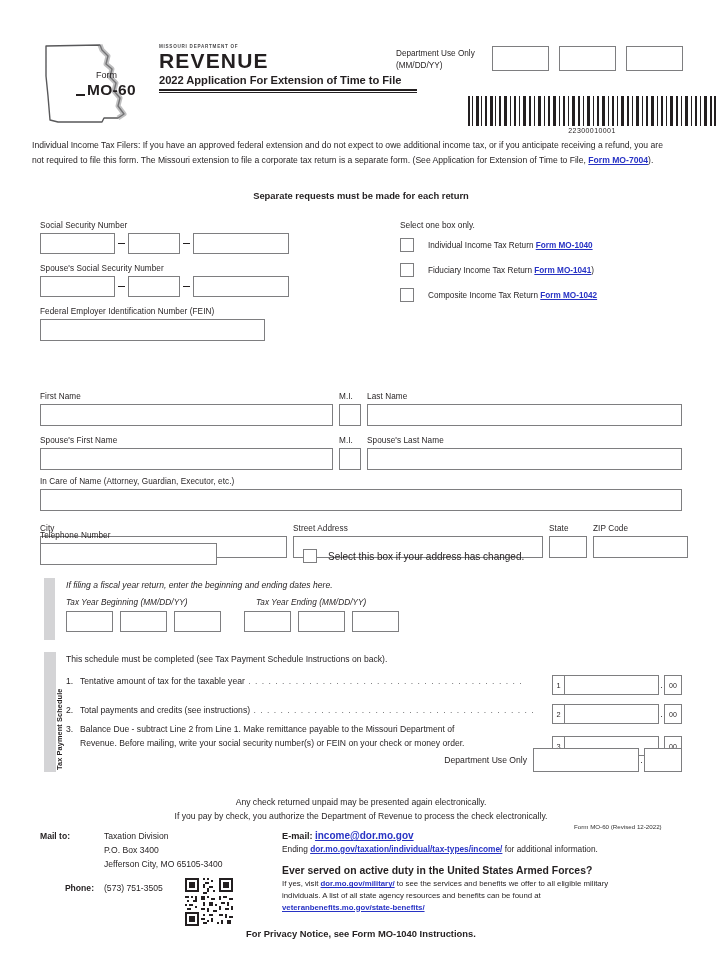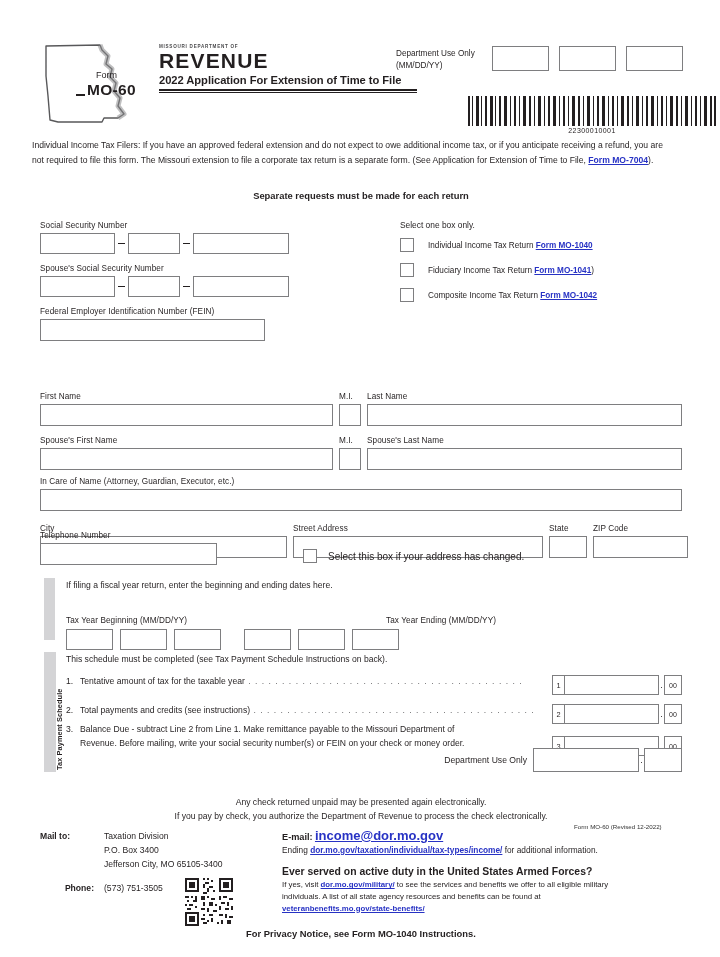--- a/index.html
+++ b/index.html
@@ -70,23 +70,23 @@
   .nfield:last-child { margin-right: 0; }
 
   
   .addr { position: absolute; left: 40px; top: 484px; width: 642px; }
   .tel { position: absolute; left: 40px; top: 530px; width: 300px; }
   .addrchg { position: absolute; left: 303px; top: 549px; display: flex; align-items: center; }
   .addrchg .cbtxt { font-size: 10px; margin-left: 11px; }
 
   
   .fiscal-bar { position: absolute; left: 44px; top: 578px; width: 11px; height: 62px; background: #d4d4d6; }
-  .fiscal { position: absolute; left: 66px; top: 580px; width: 430px; }
+  .fiscal { position: absolute; left: 66px; top: 580px; width: 430px; font-style: italic; }
   .fiscal-line { font-size: 8.6px; }
-  .fy-labels { display: flex; margin-top: 25px; justify-content: space-between; }
+  .fy-labels { display: flex; margin-top: 7px; }
   .fy-boxes { display: flex; margin-top: 3px; }
   .fy-b { width: 47px; height: 21px; border: 1px solid #7e7e80; margin-right: 7px; background:#fff; }
   .fy-gap { width: 16px; }
 
   
   .sched-bar { position: absolute; left: 44px; top: 652px; width: 12px; height: 120px; background: #d4d4d6; }
   .sched-bar span {
     display:block; transform: rotate(-90deg); transform-origin: left top;
     position: absolute; left: 11px; top: 118px; white-space: nowrap;
     font-size: 7.4px; font-weight: bold; letter-spacing: .01em;
@@ -484,21 +484,21 @@
           <rect x="17" y="23" width="1" height="1"></rect>
       </g>
     </svg>
   </div>
 
   <div class="revised">Form MO-60 (Revised 12-2022)</div>
 
   <div class="f-right">
     <div>
       <span class="eml">E-mail:</span>
-      <a class="lnk" href="#" style="font-size:13px">income@dor.mo.gov</a>
+      <a class="lnk" href="#" style="font-size:10px">income@dor.mo.gov</a>
     </div>
     <div><span>Ending </span><a class="lnk" href="#">dor.mo.gov/taxation/individual/tax-types/income/</a><span> for additional information.</span></div>
 
     <div class="mil-h">Ever served on active duty in the United States Armed Forces?</div>
     <div class="mil-b"><span>If yes, visit </span><a class="lnk" href="#">dor.mo.gov/military/</a><span> to see the services and benefits we offer to all eligible military individuals. A list of all state agency resources and benefits can be found at </span><a class="lnk" href="#">veteranbenefits.mo.gov/state-benefits/</a></div>
   </div>
 
   <div class="privacy">For Privacy Notice, see Form MO-1040 Instructions.</div>
 
 </div>

